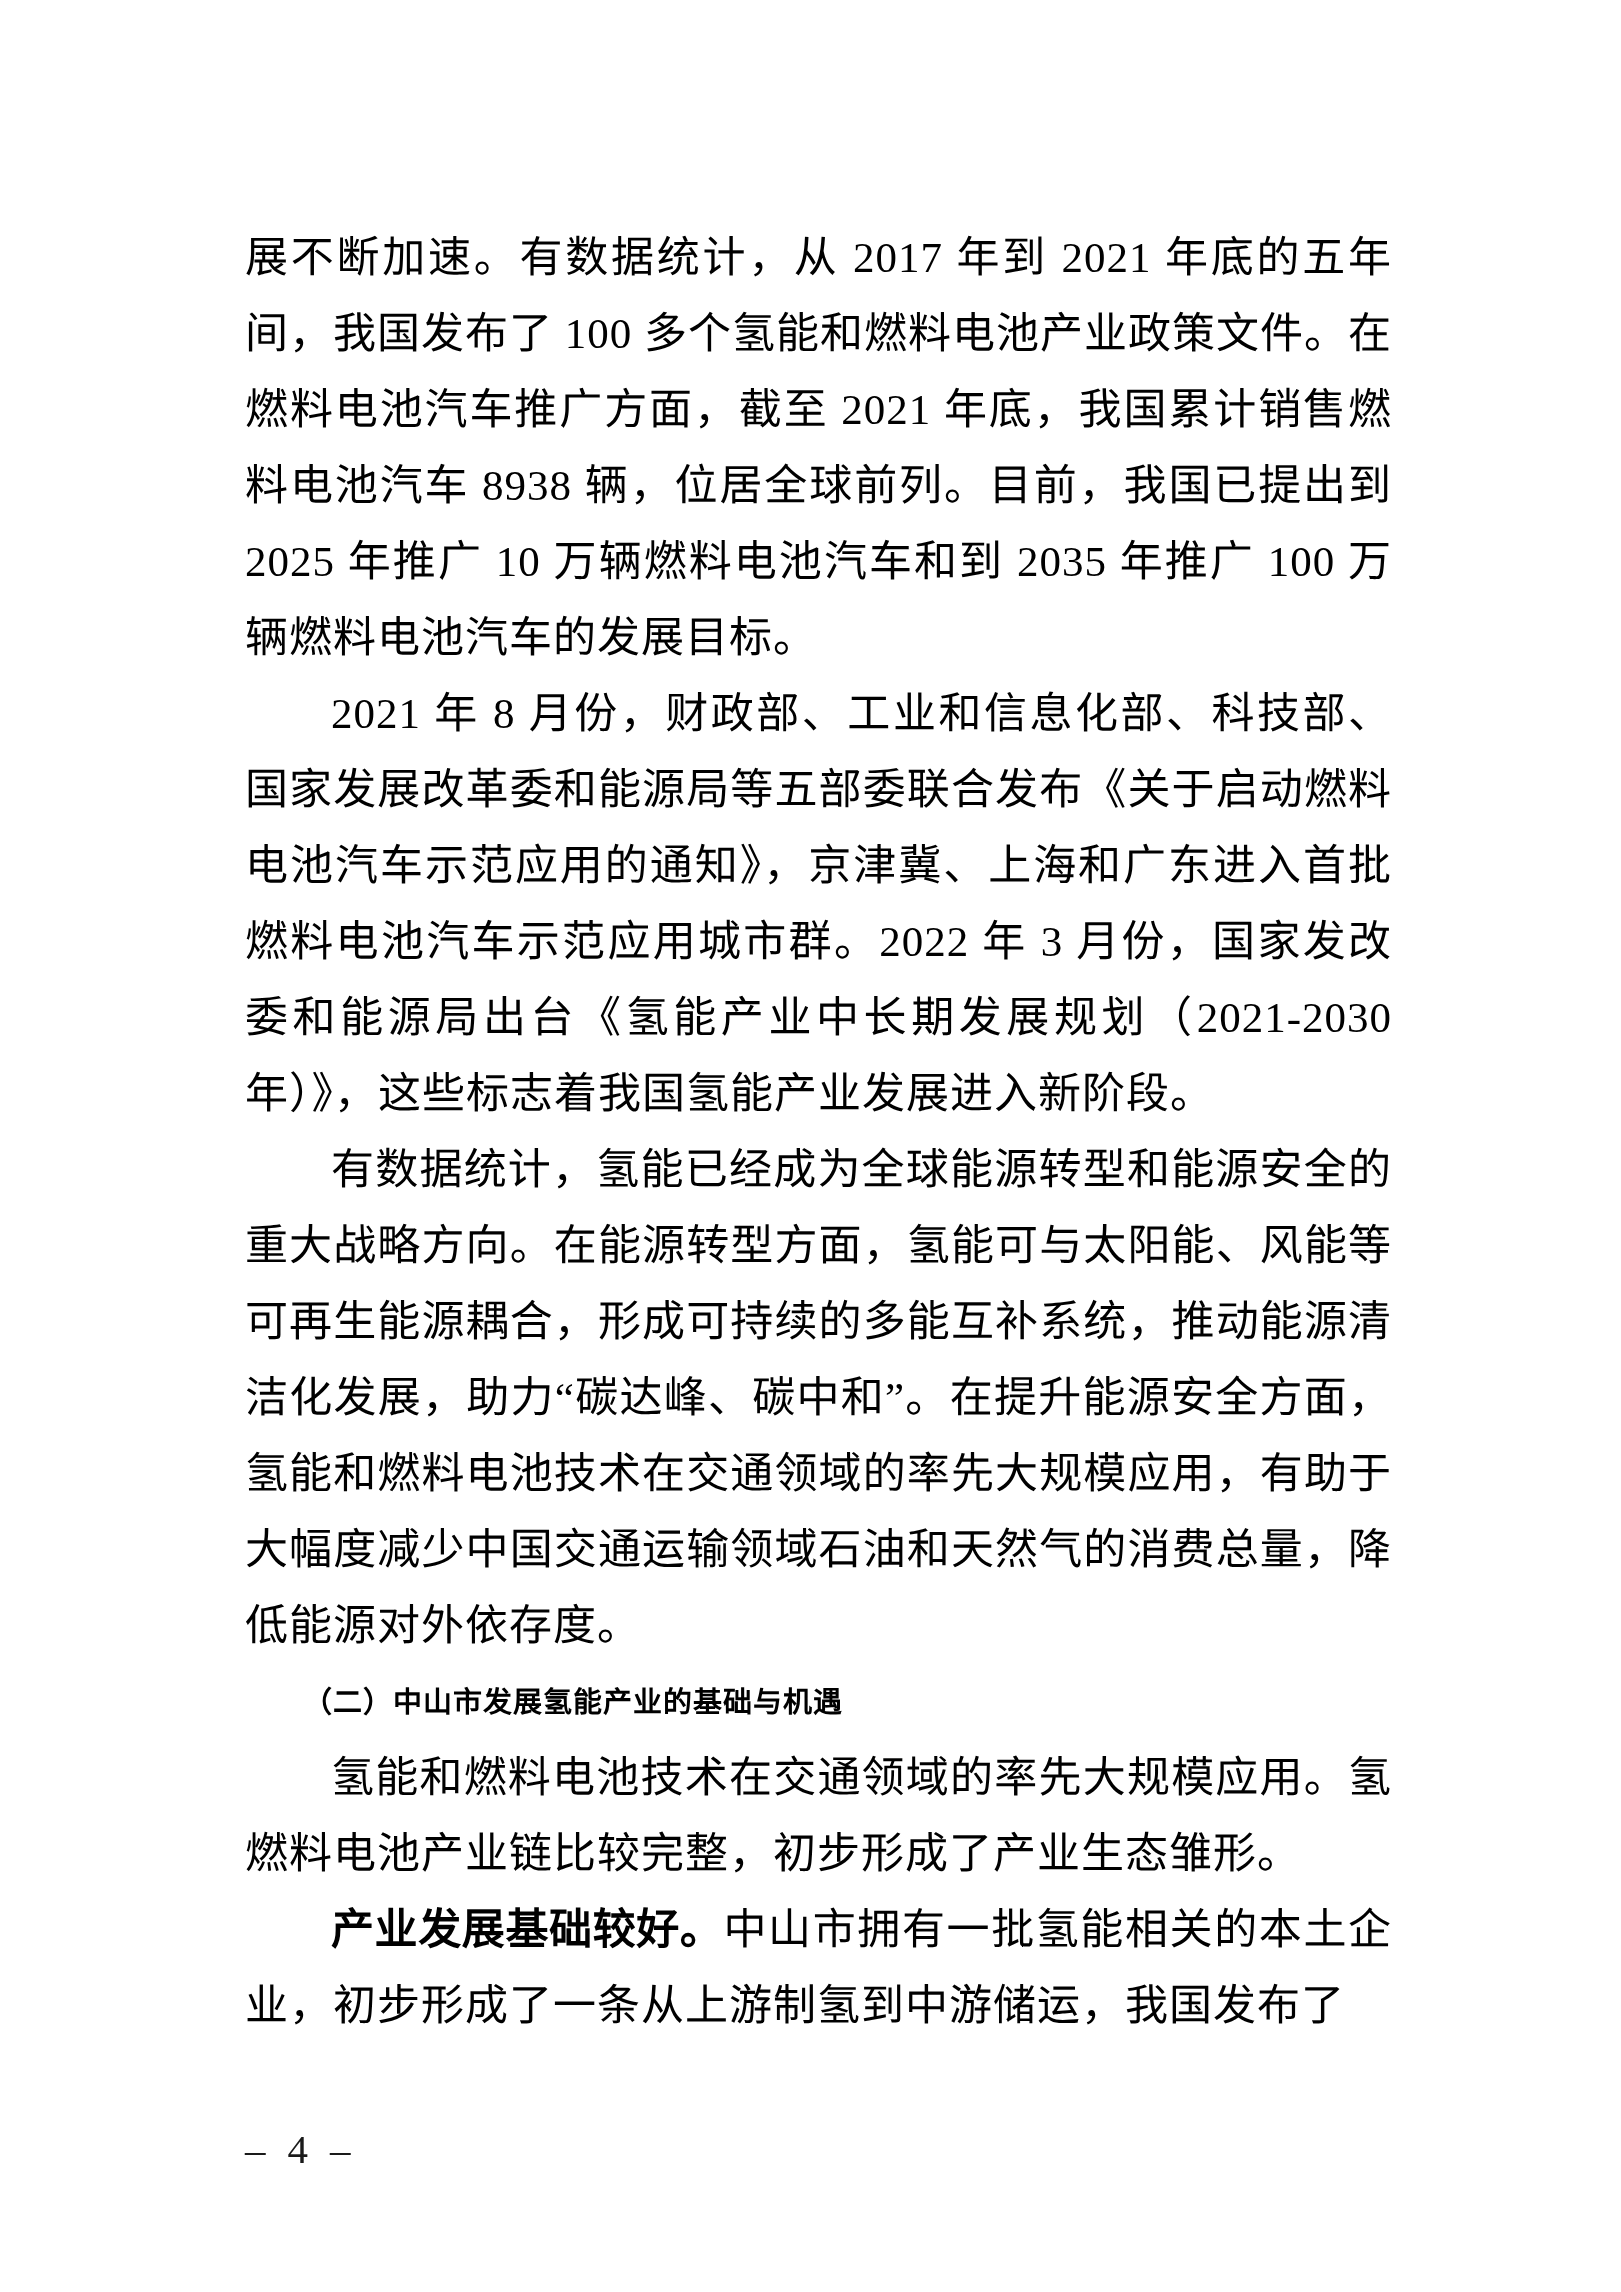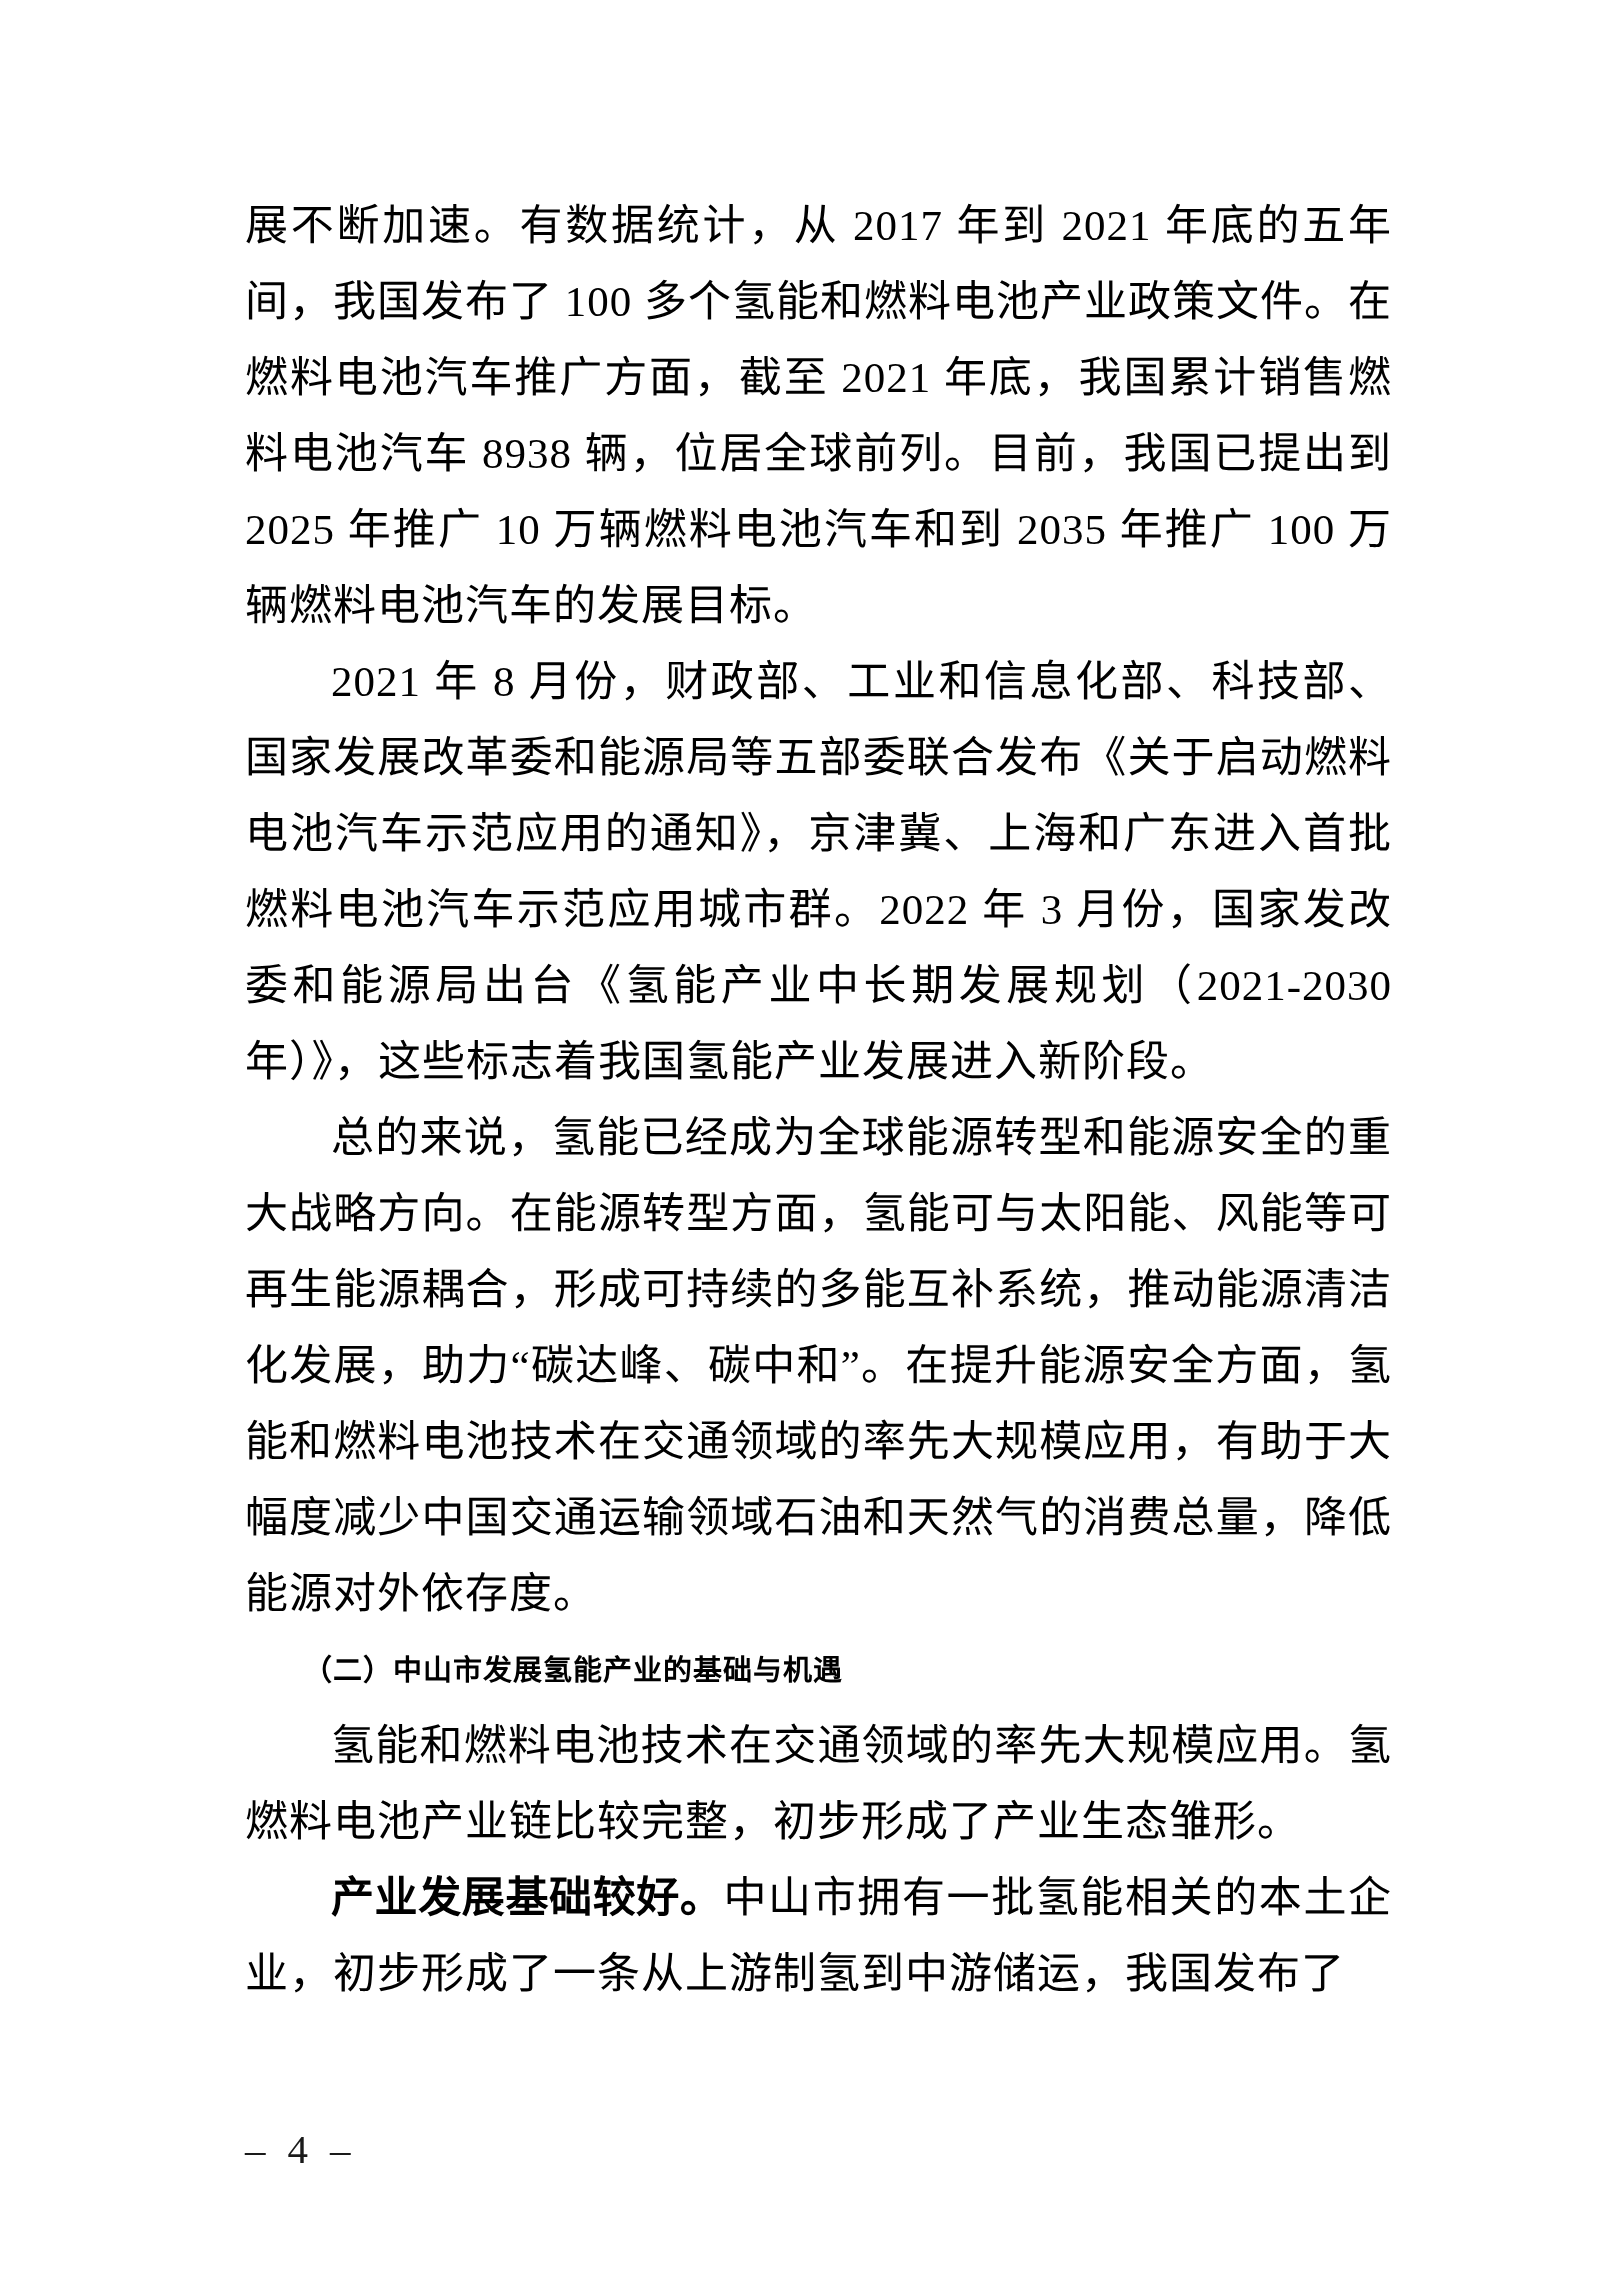--- a/index.html
+++ b/index.html
@@ -12,21 +12,21 @@
     width: 1621px;
     height: 2293px;
     background: #ffffff;
     color: #000000;
     font-family: "Liberation Serif", "DejaVu Serif", serif;
     overflow: hidden;
   }
   .doc-body {
     position: absolute;
     left: 245px;
-    top: 188px;
+    top: 220px;
     width: 1147px;
     font-size: 43px;
     line-height: 76px;
     text-align: justify;
     text-justify: inter-ideograph;
     letter-spacing: 1px;
   }
   .para {
     margin: 0;
     text-indent: 2em;
@@ -57,21 +57,21 @@
     letter-spacing: 5.9px;
   }
 </style>
 </head>
 <body>
 
 <div class="page">
   <main class="doc-body">
     <p class="para no-indent">展不断加速。有数据统计，从 2017 年到 2021 年底的五年间，我国发布了 100 多个氢能和燃料电池产业政策文件。在燃料电池汽车推广方面，截至 2021 年底，我国累计销售燃料电池汽车 8938 辆，位居全球前列。目前，我国已提出到 2025 年推广 10 万辆燃料电池汽车和到 2035 年推广 100 万辆燃料电池汽车的发展目标。</p>
     <p class="para">2021 年 8 月份，财政部、工业和信息化部、科技部、国家发展改革委和能源局等五部委联合发布《关于启动燃料电池汽车示范应用的通知》，京津冀、上海和广东进入首批燃料电池汽车示范应用城市群。2022 年 3 月份，国家发改委和能源局出台《氢能产业中长期发展规划（2021-2030 年）》，这些标志着我国氢能产业发展进入新阶段。</p>
-    <p class="para">总的来说，氢能已经成为全球能源转型和能源安全的重大战略方向。在能源转型方面，氢能可与太阳能、风能等可再生能源耦合，形成可持续的多能互补系统，推动能源清洁化发展，助力“碳达峰、碳中和”。在提升能源安全方面，氢能和燃料电池技术在交通领域的率先大规模应用，有助于大幅度减少中国交通运输领域石油和天然气的消费总量，降低能源对外依存度。</p>
+    <p class="para">有数据统计，氢能已经成为全球能源转型和能源安全的重大战略方向。在能源转型方面，氢能可与太阳能、风能等可再生能源耦合，形成可持续的多能互补系统，推动能源清洁化发展，助力“碳达峰、碳中和”。在提升能源安全方面，氢能和燃料电池技术在交通领域的率先大规模应用，有助于大幅度减少中国交通运输领域石油和天然气的消费总量，降低能源对外依存度。</p>
     <h3 class="section-heading">（二）中山市发展氢能产业的基础与机遇</h3>
     <p class="para">氢能和燃料电池技术在交通领域的率先大规模应用。氢燃料电池产业链比较完整，初步形成了产业生态雏形。</p>
     <p class="para">
       <strong class="bold-lead">产业发展基础较好。</strong><span>中山市拥有一批氢能相关的本土企业，初步形成了一条从上游制氢到中游储运，我国发布了</span>
     </p>
   </main>
   <footer class="page-footer">
     <span>– 4 –</span>
   </footer>
 </div>

